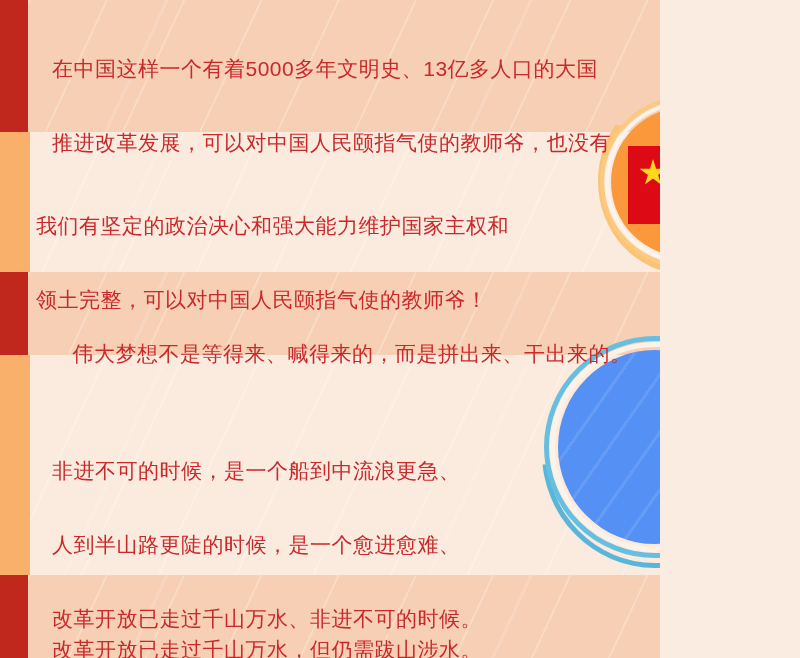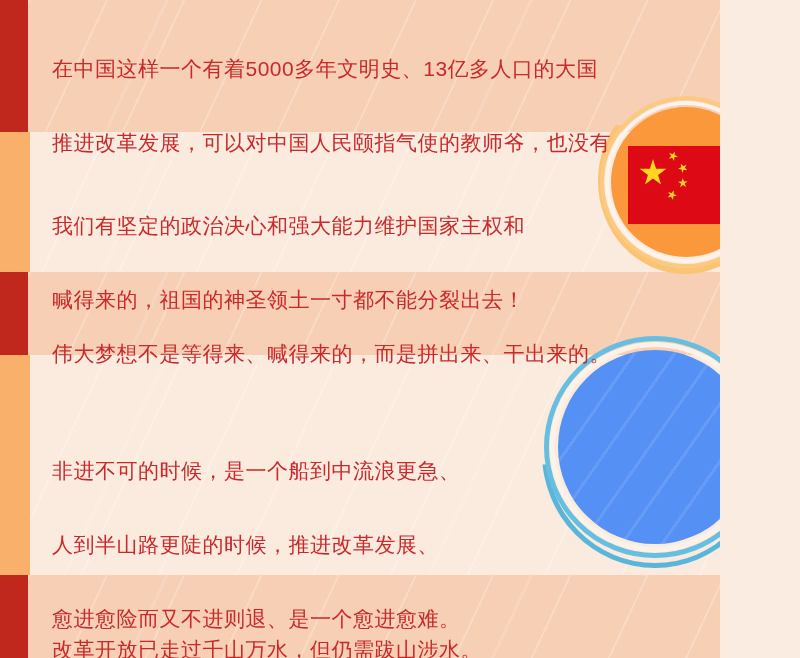--- a/index.html
+++ b/index.html
@@ -4,21 +4,21 @@
 <style>
   html,body{margin:0;padding:0;}
   body{
     width:800px;height:658px;
     font-family:"Liberation Sans","DejaVu Sans",sans-serif;
     background:#fbece2;
     overflow:hidden;
   }
   #poster{
     position:relative;
-    width:720px;height:658px;
+    width:660px;height:658px;
     overflow:hidden;
   }
 
   
   .band{
     position:absolute;
     left:0;width:800px;
     box-sizing:border-box;
     overflow:hidden;
   }
@@ -223,32 +223,32 @@
     <div class="b-ring-white"></div>
     <div class="b-disc"></div>
     <div class="b-inner-glow"></div>
   </div>
 
   <div class="text-block" style="left:52px;top:13px;width:620px;">
     <span class="line">在中国这样一个有着5000多年文明史、13亿多人口的大国</span>
     <span class="line">推进改革发展，可以对中国人民颐指气使的教师爷，也没有</span>
   </div>
 
-  <div class="text-block" style="left:52px;top:170px;width:560px;">
+  <div class="text-block" style="left:36px;top:170px;width:560px;">
     <span class="line">我们有坚定的政治决心和强大能力维护国家主权和</span>
-    <span class="line">喊得来的，祖国的神圣领土一寸都不能分裂出去！</span>
-  </div>
-
-  <div class="text-block" style="left:52px;top:298px;width:600px;">
+    <span class="line">领土完整，可以对中国人民颐指气使的教师爷！</span>
+  </div>
+
+  <div class="text-block" style="left:52px;top:298px;width:600px;text-align:center;">
     <span class="line">伟大梦想不是等得来、喊得来的，而是拼出来、干出来的。</span>
   </div>
 
   <div class="text-block" style="left:52px;top:415px;width:500px;">
     <span class="line">非进不可的时候，是一个船到中流浪更急、</span>
-    <span class="line">人到半山路更陡的时候，推进改革发展、</span>
-    <span class="line">愈进愈险而又不进则退、是一个愈进愈难。</span>
+    <span class="line">人到半山路更陡的时候，是一个愈进愈难、</span>
+    <span class="line">改革开放已走过千山万水、非进不可的时候。</span>
   </div>
 
   <div class="text-block" style="left:52px;top:594px;width:560px;">
     <span class="line">改革开放已走过千山万水，但仍需跋山涉水。</span>
   </div>
 
 </div>
 
 </body></html>

